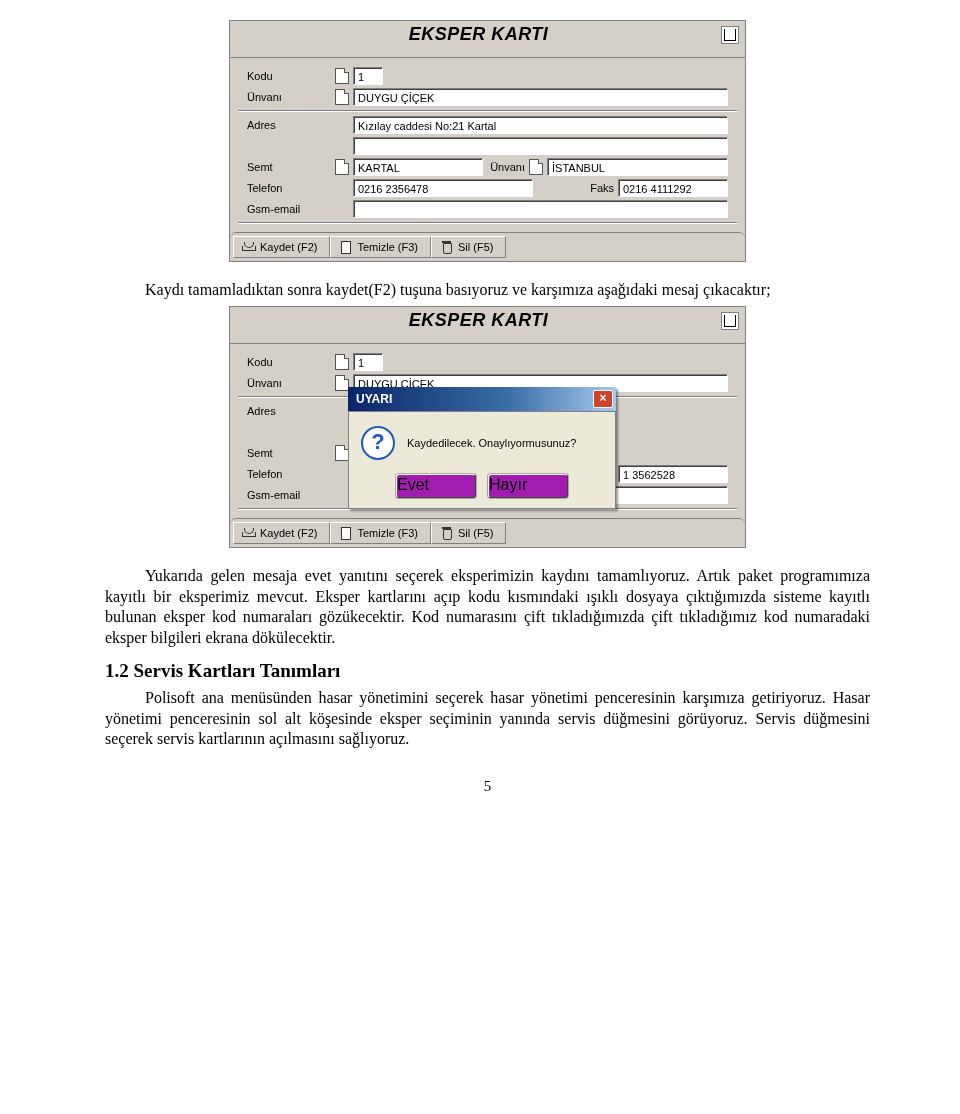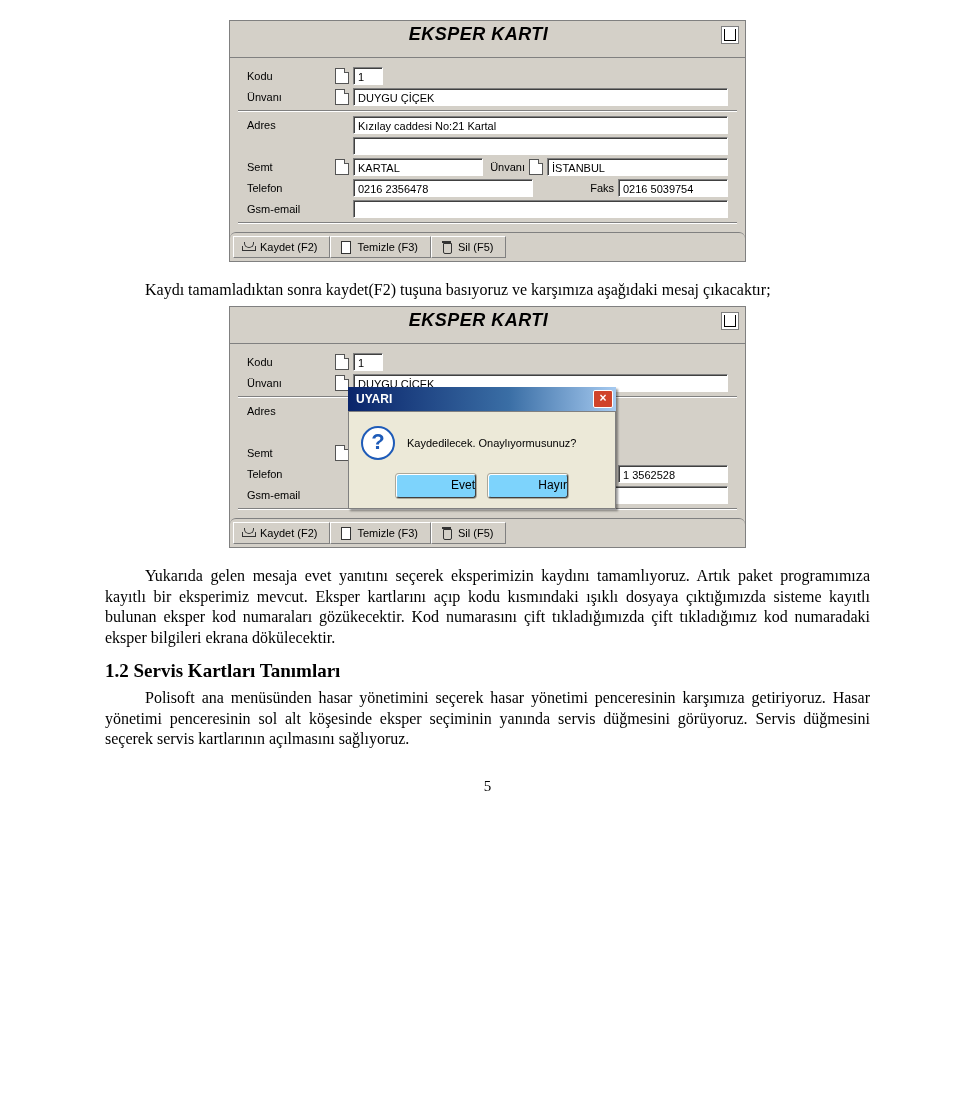--- a/index.html
+++ b/index.html
@@ -241,27 +241,27 @@
     color: #000;
   }
   .dlg-buttons {
     display: flex;
     justify-content: center;
     gap: 12px;
   }
   .dlg-btn {
     width: 78px;
     height: 22px;
-    background: #7dd3fc;
+    background: #a21caf;
     border: 1px solid #404040;
     border-top-color: #fff;
     border-left-color: #fff;
     box-shadow: 0 0 0 1px #ACA899;
-    font-size: 12px;
-    text-align: right;
+    font-size: 16px;
+    text-align: left;
     line-height: 20px;
     border-radius: 3px;
   }
 
   
   .body-text {
     font-family: "Times New Roman", Times, serif;
     font-size: 16px;
     color: #000;
     text-align: justify;
@@ -324,21 +324,21 @@
         <span class="label-mid">Ünvanı</span>
         <span class="doc-icon"></span>
         <span class="input w-full">İSTANBUL</span>
       </div>
       <div class="row">
         <span class="label">Telefon</span>
         <span style="width:18px"></span>
         <span class="input w-phone">0216 2356478</span>
         <span style="flex:1"></span>
         <span class="label-mid">Faks</span>
-        <span class="input" style="width:110px">0216 5039754</span>
+        <span class="input" style="width:110px">0216 4111292</span>
       </div>
       <div class="row">
         <span class="label">Gsm-email</span>
         <span style="width:18px"></span>
         <span class="input w-full"></span>
       </div>
       <hr class="sep">
     </div>
     <div class="button-bar">
       <span class="tbutton">

